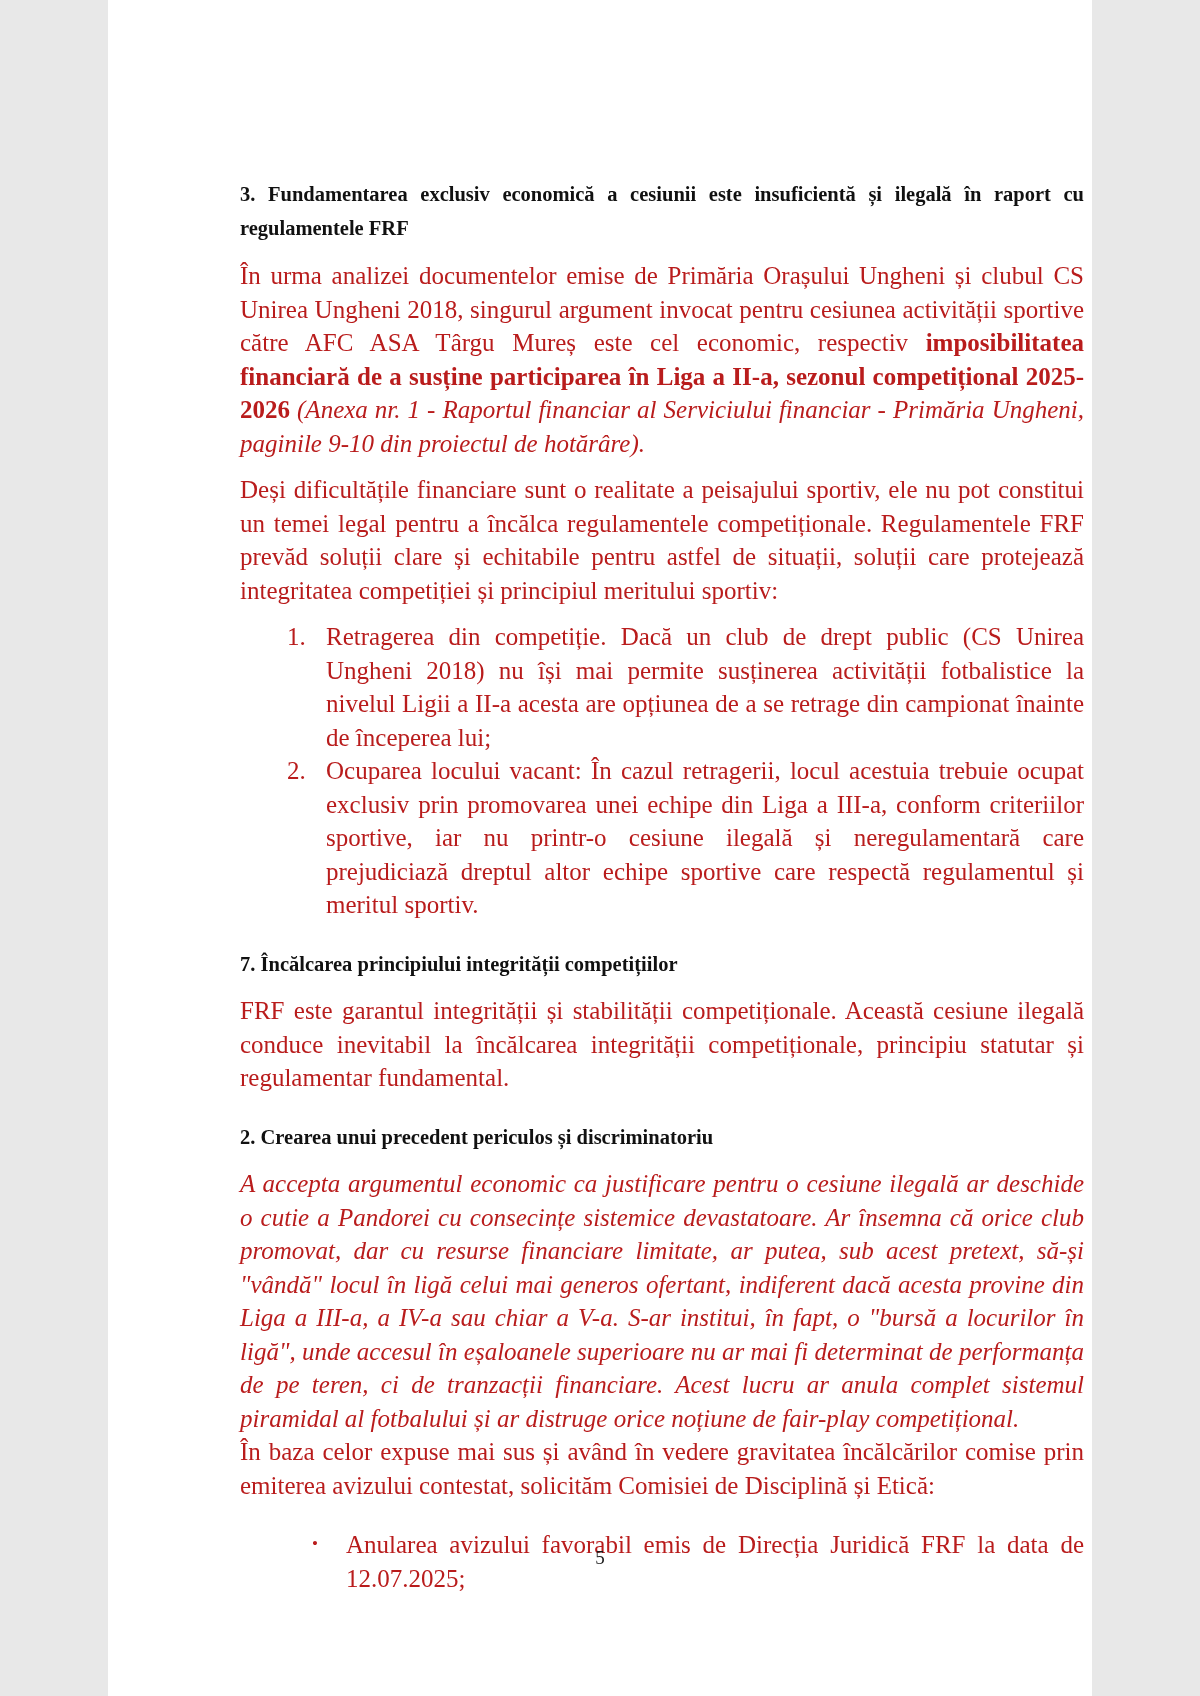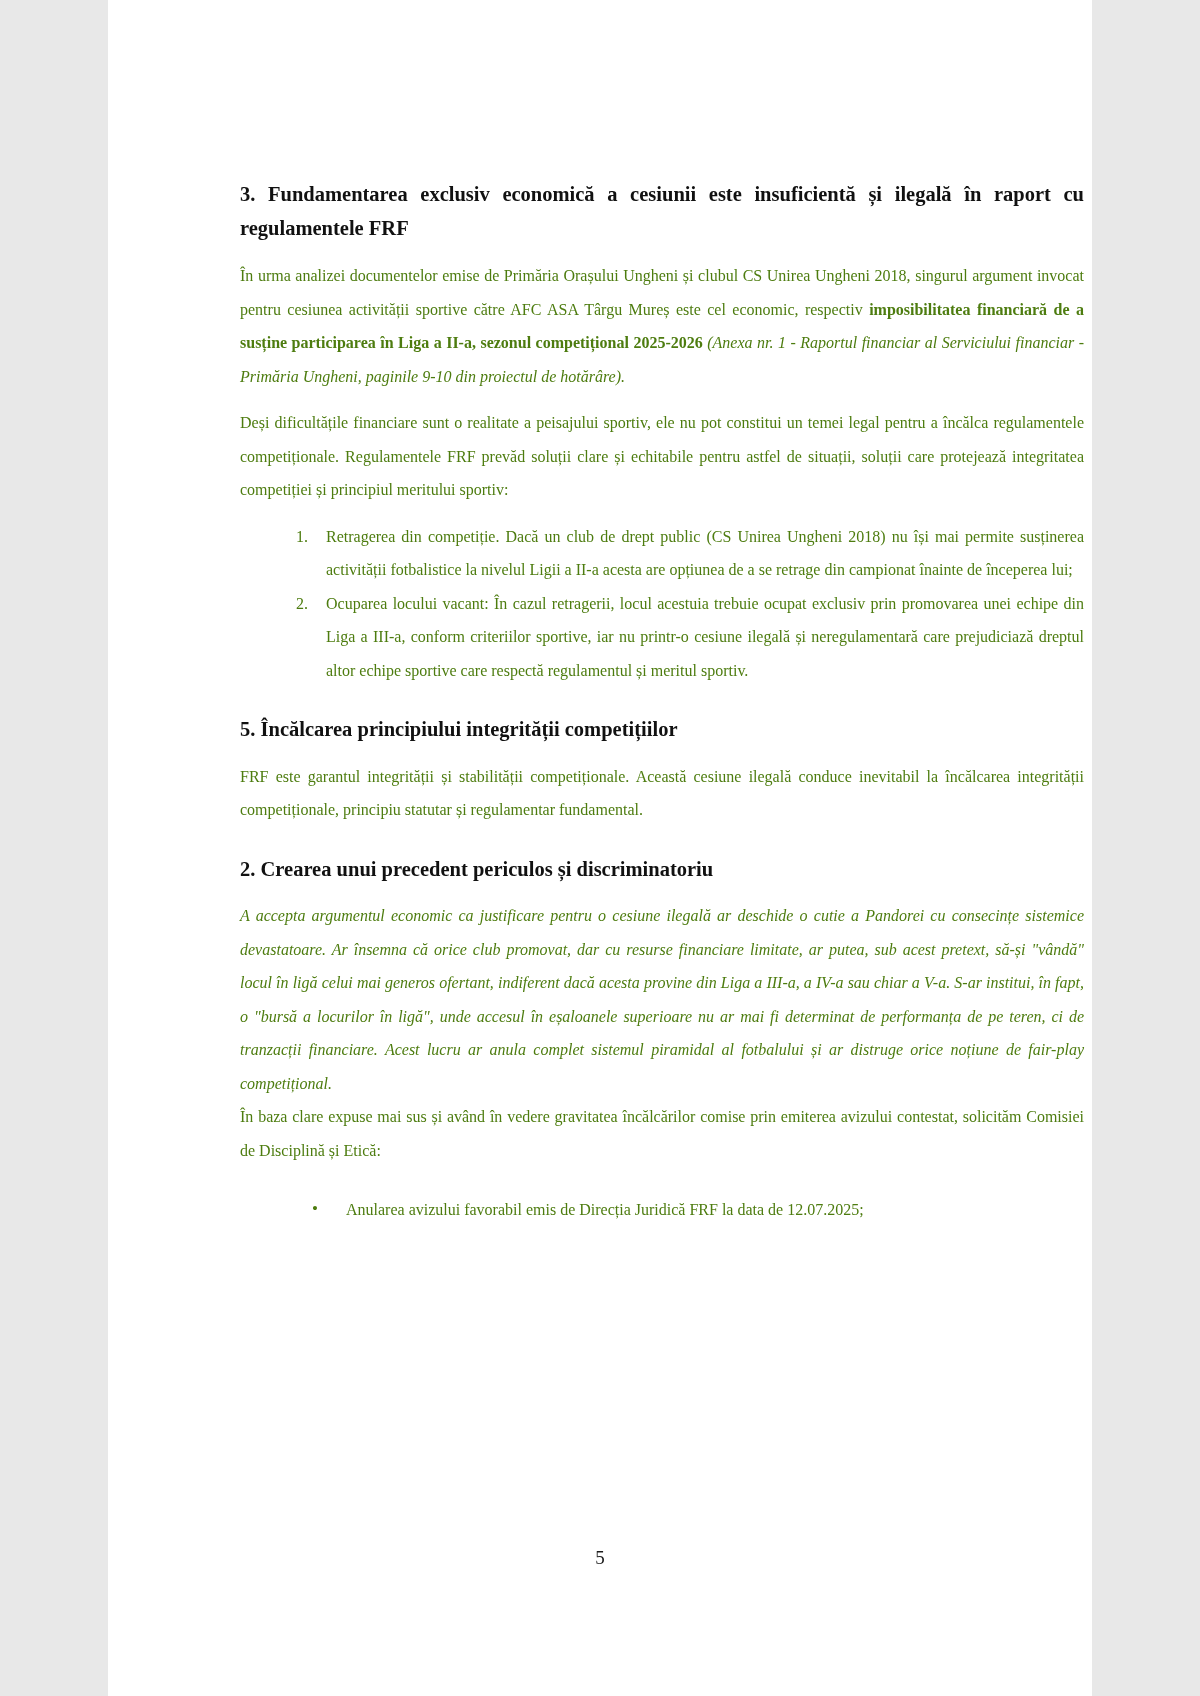--- a/index.html
+++ b/index.html
@@ -19,22 +19,22 @@
     box-sizing: border-box;
     overflow: hidden;
   }
   .page-inner {
     position: absolute;
     left: 132px;
     top: 178px;
     width: 844px;
   }
   .doc-text {
-    color: #4d7c0f;
-    font-size: 16px;
+    color: #b91c1c;
+    font-size: 25px;
     line-height: 33.5px;
     text-align: justify;
     text-justify: inter-word;
   }
   h3.section-heading {
     font-size: 20.5px;
     line-height: 33.5px;
     font-weight: bold;
     margin: 0 0 14px 0;
     text-align: justify;
@@ -115,30 +115,30 @@
       <span>În urma analizei documentelor emise de Primăria Orașului Ungheni și clubul CS Unirea Ungheni 2018, singurul argument invocat pentru cesiunea activității sportive către AFC ASA Târgu Mureș este cel economic, respectiv </span><b>imposibilitatea financiară de a susține participarea în Liga a II-a, sezonul competițional 2025-2026</b><i> (Anexa nr. 1 - Raportul financiar al Serviciului financiar - Primăria Ungheni, paginile 9-10 din proiectul de hotărâre).</i>
     </p>
 
     <p class="para doc-text">Deși dificultățile financiare sunt o realitate a peisajului sportiv, ele nu pot constitui un temei legal pentru a încălca regulamentele competiționale. Regulamentele FRF prevăd soluții clare și echitabile pentru astfel de situații, soluții care protejează integritatea competiției și principiul meritului sportiv:</p>
 
     <ol class="num-list doc-text">
       <li>Retragerea din competiție. Dacă un club de drept public (CS Unirea Ungheni 2018) nu își mai permite susținerea activității fotbalistice la nivelul Ligii a II-a acesta are opțiunea de a se retrage din campionat înainte de începerea lui;</li>
       <li>Ocuparea locului vacant: În cazul retragerii, locul acestuia trebuie ocupat exclusiv prin promovarea unei echipe din Liga a III-a, conform criteriilor sportive, iar nu printr-o cesiune ilegală și neregulamentară care prejudiciază dreptul altor echipe sportive care respectă regulamentul și meritul sportiv.</li>
     </ol>
 
-    <h3 class="section-heading doc-text tight">5. Încălcarea principiului integrității competițiilor</h3>
+    <h3 class="section-heading doc-text tight">7. Încălcarea principiului integrității competițiilor</h3>
 
     <p class="para doc-text">FRF este garantul integrității și stabilității competiționale. Această cesiune ilegală conduce inevitabil la încălcarea integrității competiționale, principiu statutar și regulamentar fundamental.</p>
 
     <h3 class="section-heading doc-text tight">2. Crearea unui precedent periculos și discriminatoriu</h3>
 
     <p class="para doc-text last">A accepta argumentul economic ca justificare pentru o cesiune ilegală ar deschide o cutie a Pandorei cu consecințe sistemice devastatoare. Ar însemna că orice club promovat, dar cu resurse financiare limitate, ar putea, sub acest pretext, să-și "vândă" locul în ligă celui mai generos ofertant, indiferent dacă acesta provine din Liga a III-a, a IV-a sau chiar a V-a. S-ar institui, în fapt, o "bursă a locurilor în ligă", unde accesul în eșaloanele superioare nu ar mai fi determinat de performanța de pe teren, ci de tranzacții financiare. Acest lucru ar anula complet sistemul piramidal al fotbalului și ar distruge orice noțiune de fair-play competițional.</p>
 
 
-    <p class="para doc-text">În baza clare expuse mai sus și având în vedere gravitatea încălcărilor comise prin emiterea avizului contestat, solicităm Comisiei de Disciplină și Etică:</p>
+    <p class="para doc-text">În baza celor expuse mai sus și având în vedere gravitatea încălcărilor comise prin emiterea avizului contestat, solicităm Comisiei de Disciplină și Etică:</p>
 
     <ul class="bullet-list doc-text">
       <li>Anularea avizului favorabil emis de Direcția Juridică FRF la data de 12.07.2025;</li>
     </ul>
 
   </div>
 
   <div class="page-number">5</div>
 </div>
 

